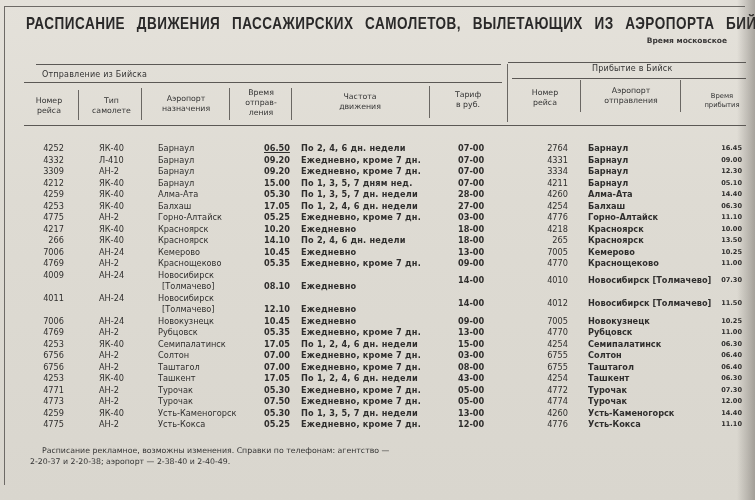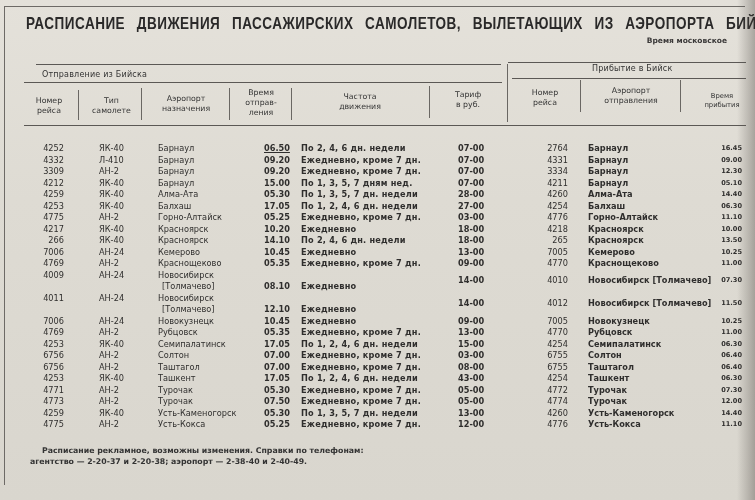--- a/index.html
+++ b/index.html
@@ -47,21 +47,20 @@
   .c-dest { left: 158px; }
   .c-time { left: 264px; font-weight: bold; }
   .c-freq { left: 301px; font-weight: bold; letter-spacing: 0.2px; }
   .c-fare { left: 458px; font-weight: bold; }
   .c-anum { left: 530px; width: 38px; text-align: right; }
   .c-afrom { left: 588px; font-weight: bold; }
   .c-atime { left: 710px; width: 32px; text-align: right; font-size: 6.6px; font-weight: bold; }
   .note {
     position: absolute; left: 30px; top: 445px; width: 360px; font-size: 7.8px; line-height: 11px; color: #333;
     text-indent: 12px;
-    font-weight: bold;
   }
   .service {
     position: absolute; left: 518px; top: 464px; font-size: 9px; font-weight: bold; letter-spacing: 0.6px; color: #2f2e2d;
   }
   .curl {
     position: absolute; right: 0; top: 0; width: 18px; height: 500px;
     background: linear-gradient(90deg, rgba(0,0,0,0) 0%, rgba(90,85,80,0.25) 60%, rgba(60,55,50,0.35) 100%);
   }
 </style>
 </head>

